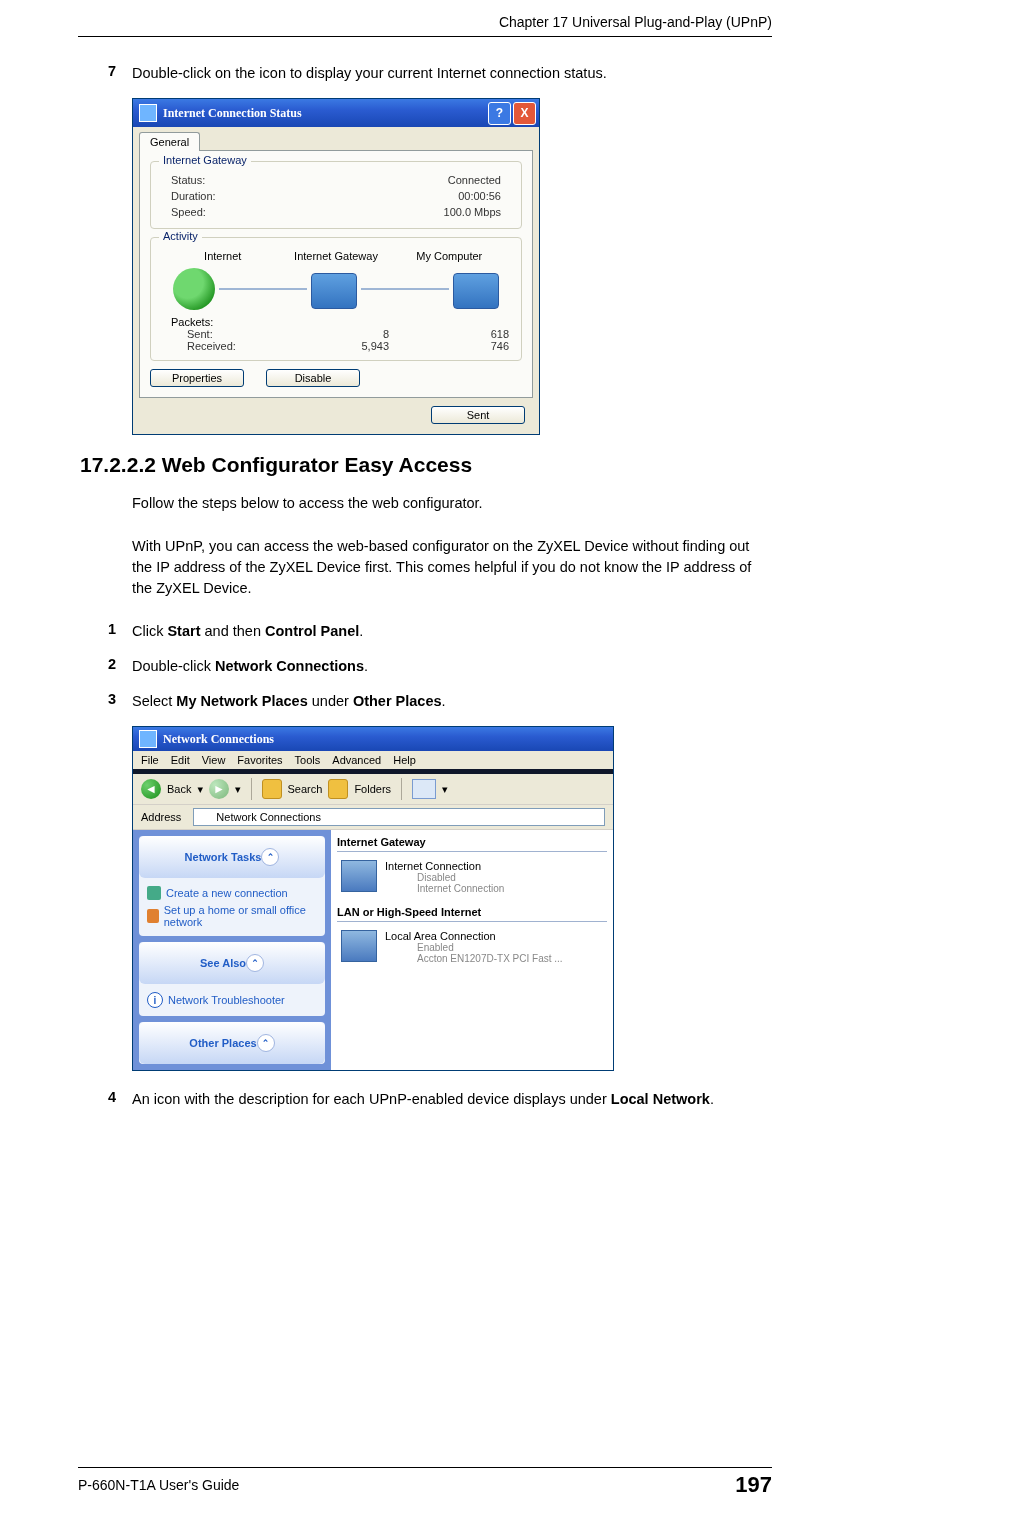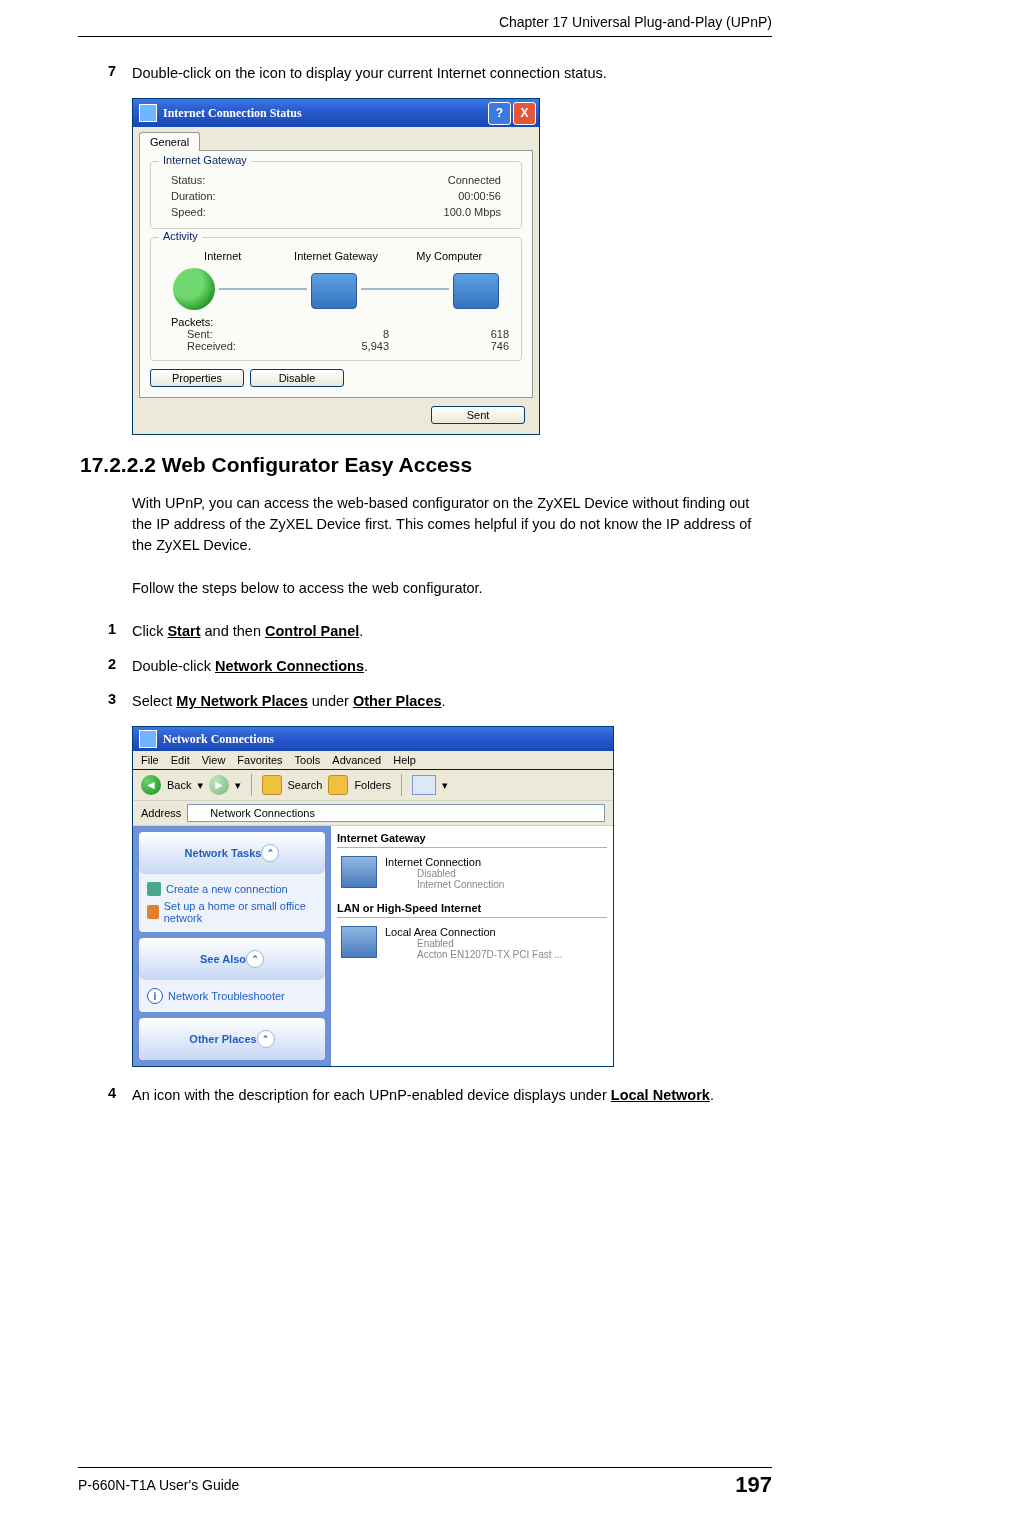--- a/index.html
+++ b/index.html
@@ -167,21 +167,21 @@
   .pkts-grid {
     display: grid;
     grid-template-columns: 100px 120px 120px;
     padding: 0 8px;
     color: #333;
   }
   .pkts-grid .r { text-align: right; }
   .xp-btn-row {
     margin-top: 8px;
     display: flex;
-    gap: 6px;
+    gap: 22px;
   }
   .xp-btn {
     border: 1px solid #003c74;
     background: linear-gradient(#fff, #ece9d8);
     border-radius: 3px;
     padding: 2px 14px;
     font-family: Tahoma, sans-serif;
     font-size: 11px;
     min-width: 64px;
     text-align:center;
@@ -199,21 +199,21 @@
     font-size: 11px;
     background: #fff;
     margin: 8px 0 18px 36px;
   }
   .xp-explorer .xp-titlebar { height: 24px; }
   .menu-bar {
     display: flex;
     gap: 12px;
     padding: 3px 8px;
     background: #ece9d8;
-    border-bottom: 1px solid #0f172a;
+    border-bottom: 5px solid #0f172a;
     color: #000;
   }
   .toolbar {
     display: flex;
     align-items: center;
     gap: 6px;
     padding: 4px 8px;
     background: #ece9d8;
     border-bottom: 1px solid #d4d0c8;
   }
@@ -227,21 +227,21 @@
   .tb-back { background: radial-gradient(circle at 30% 30%, #6dd06d, #1b8f1b); }
   .tb-fwd  { background: radial-gradient(circle at 30% 30%, #bde7bd, #7cb77c); }
   .tb-sep { width:1px; height:22px; background:#aca899; margin:0 4px;}
   .tb-search-icon, .tb-folders-icon {
     width: 18px; height:18px; background:#f0c040; border:1px solid #c09020; border-radius:3px;
   }
   .tb-views { width:22px;height:18px;border:1px solid #7a9bd0;background:#dce8f7;}
   .addr-bar {
     display: flex;
     align-items: center;
-    gap: 6px;
+    gap: 12px;
     padding: 3px 8px;
     background: #ece9d8;
     border-bottom: 1px solid #d4d0c8;
   }
   .addr-input {
     flex: 1;
     border: 1px solid #7f9db9;
     background: #fff;
     padding: 1px 4px;
     display:flex;align-items:center;gap:4px;
@@ -315,21 +315,21 @@
     bottom: 26px;
   }
   .page-footer hr { border:none; border-top:1.5px solid #000; margin-bottom:4px;}
   .page-footer-row { display:flex; justify-content:space-between; align-items:center;}
   .page-footer .guide { font-size: 14px; }
   .page-footer .pnum {
     font-family: Arial, Helvetica, sans-serif;
     font-weight: bold;
     font-size: 22px;
   }
-  b { font-weight: bold; text-decoration: underline; }
+  b { font-weight: bold; }
   .tb-text { font-size:11px; }
 </style>
 </head>
 <body>
 
 <div class="page">
 
   <div class="chapter-header">Chapter 17 Universal Plug-and-Play (UPnP)</div>
   <hr class="top-hr">
 
@@ -397,22 +397,22 @@
           </div>
         </div>
         <div class="xp-footer">
           <div class="xp-btn">Sent</div>
         </div>
       </div>
     </div>
 
     <div class="section-head">17.2.2.2  Web Configurator Easy Access</div>
 
+    <div class="para">Follow the steps below to access the web configurator.</div>
     <div class="para">With UPnP, you can access the web-based configurator on the ZyXEL Device without finding out the IP address of the ZyXEL Device first. This comes helpful if you do not know the IP address of the ZyXEL Device.</div>
-    <div class="para">Follow the steps below to access the web configurator.</div>
 
     <div class="step-row">
       <div class="step-num">1</div>
       <div class="step-text">
         <span>Click </span><b>Start</b><span> and then </span><b>Control Panel</b><span>.</span>
       </div>
     </div>
 
     <div class="step-row">
       <div class="step-num">2</div>

